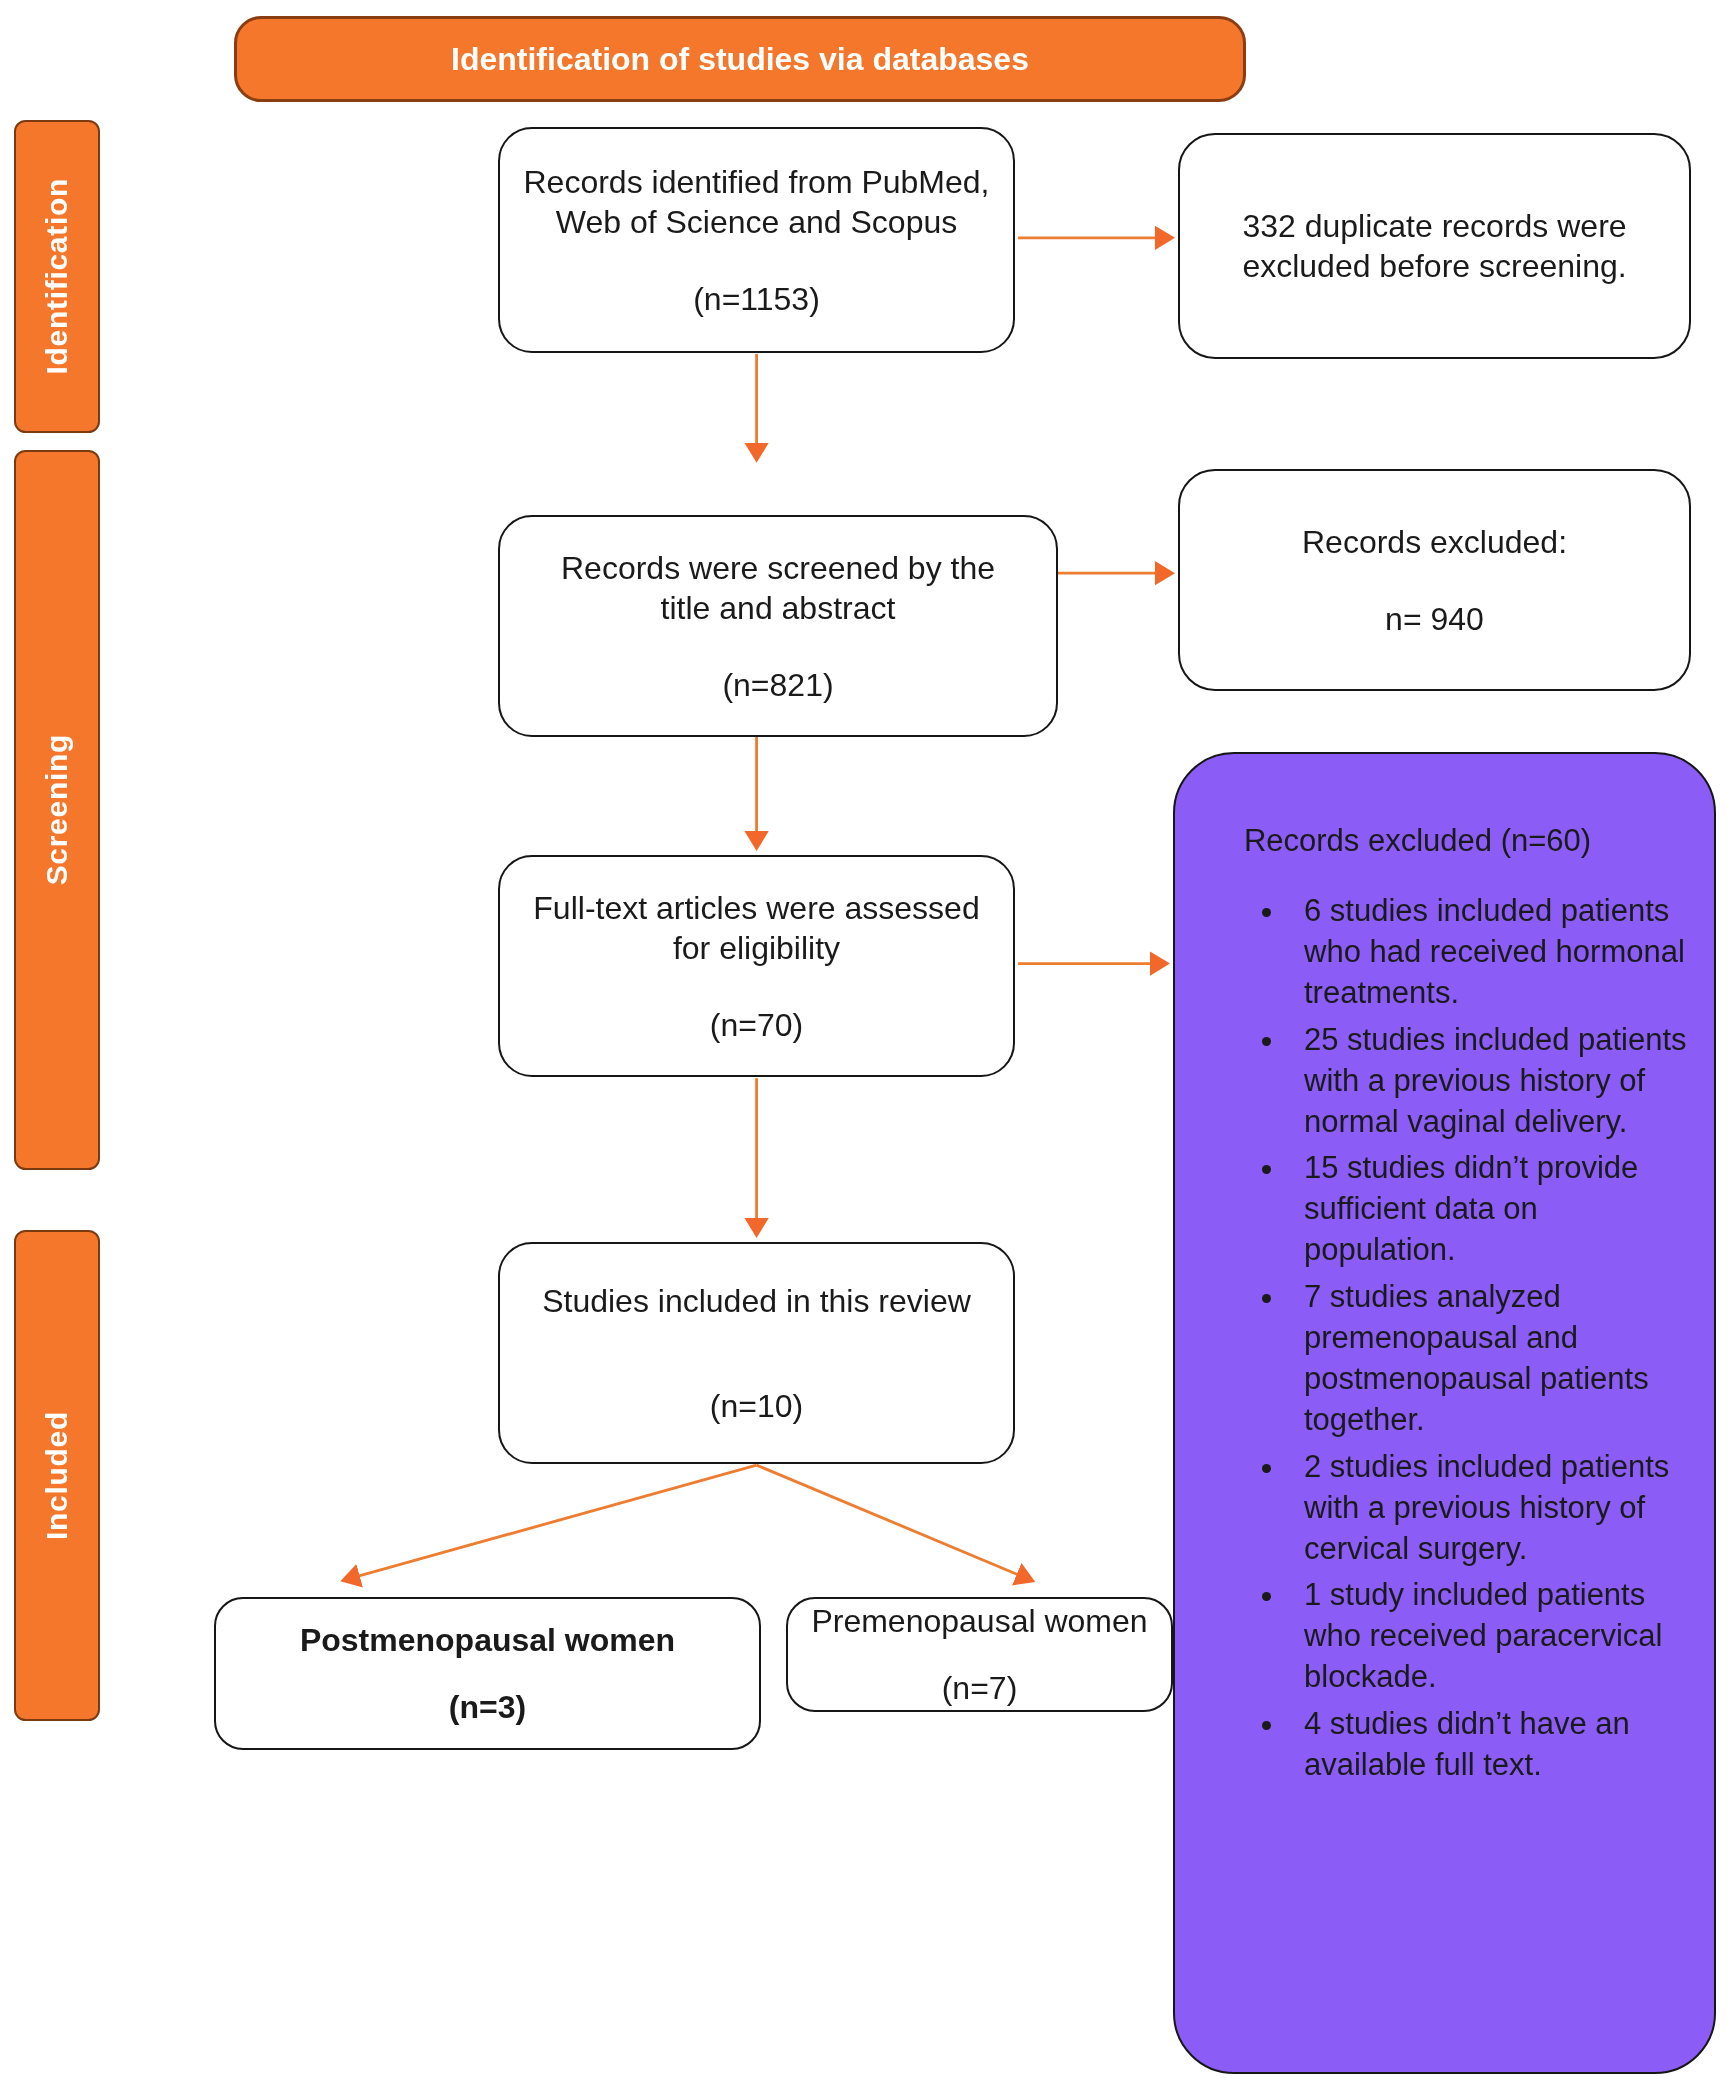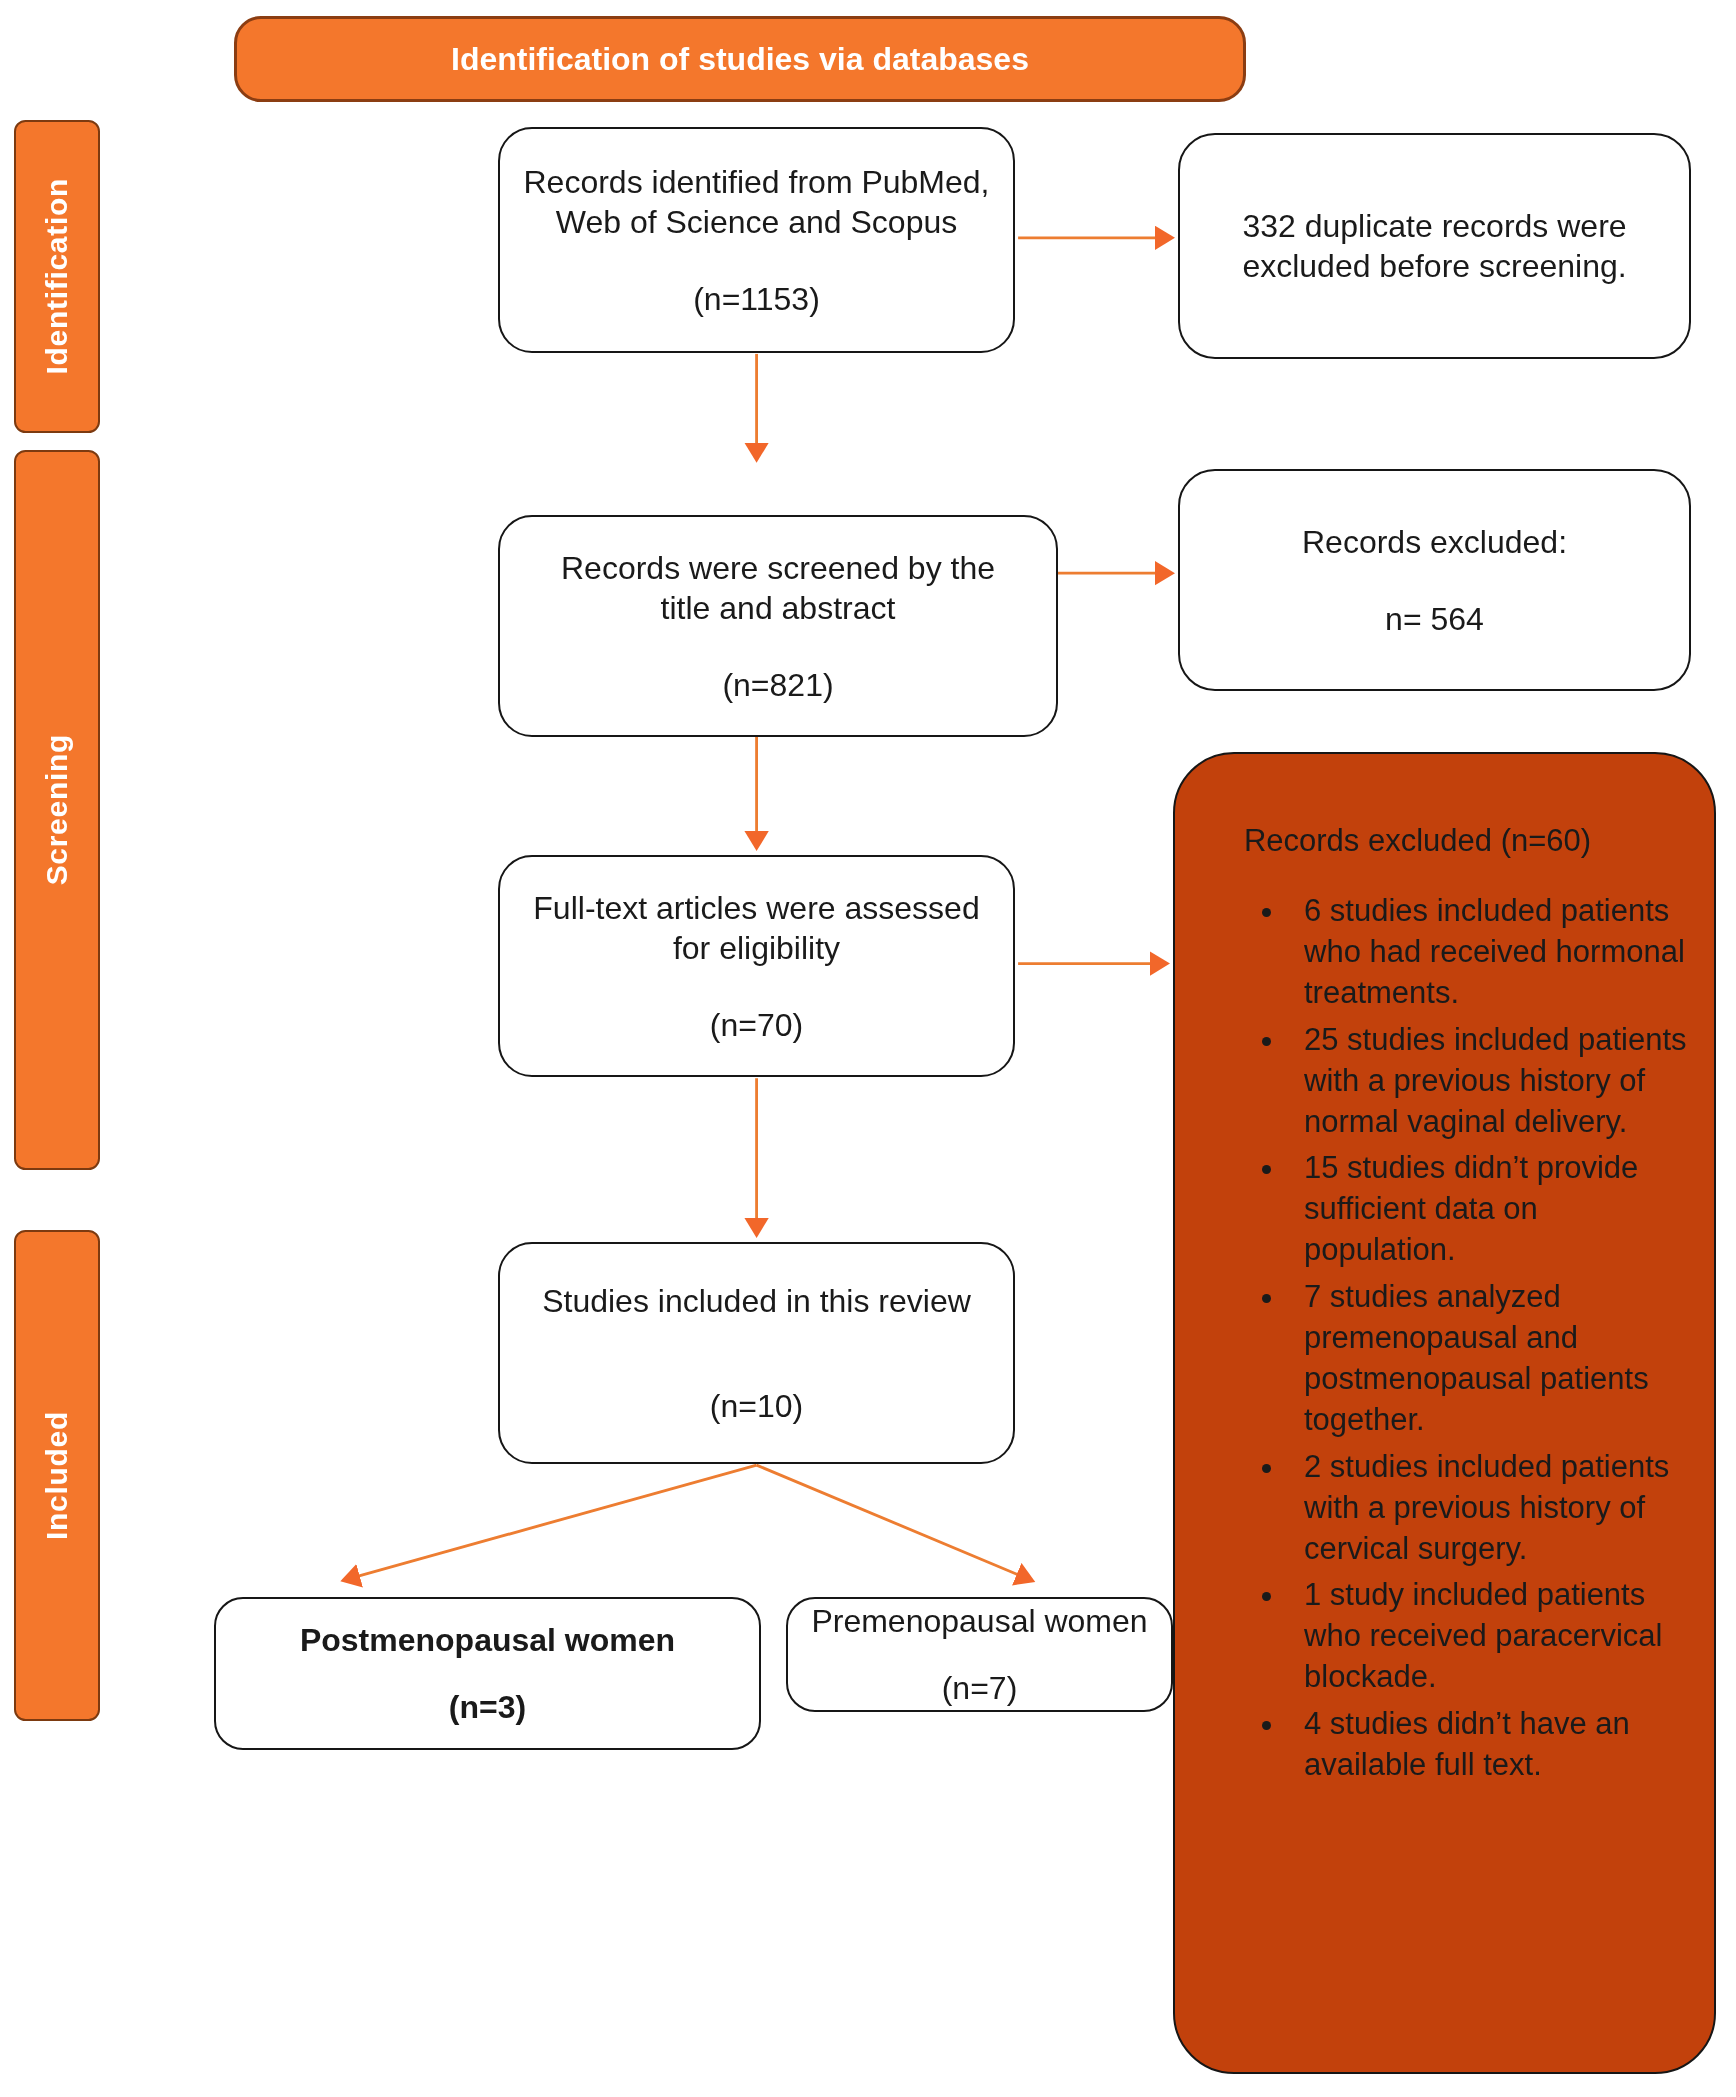--- a/index.html
+++ b/index.html
@@ -72,21 +72,21 @@
 
   #box-postmenopausal { left: 214px;  top: 1597px; width: 547px; height: 153px; border-radius: 29px; font-weight: bold; }
   #box-premenopausal  { left: 786px; top: 1597px; width: 387px; height: 115px; border-radius: 29px; padding: 7.2px 10px; }
   #box-postmenopausal .nline, #box-premenopausal .nline { margin-top: 27px; }
 
   
   #box-exclusion-reasons {
     position: absolute;
     left: 1173px; top: 752px;
     width: 543px; height: 1322px;
-    background: #c2410c;
+    background: #8b5cf6;
     border: 2.9px solid #161616;
     border-radius: 61px;
     box-sizing: border-box;
     padding: 66px 21.5px 29px 66px;
     font-size: 31px; line-height: 41px;
   }
   #box-exclusion-reasons .header { margin: 0 0 29px 2.9px; }
   #box-exclusion-reasons ul { margin: 0; padding-left: 46px; list-style: disc; }
   #box-exclusion-reasons li { margin-bottom: 5.7px; padding-left: 17px; }
 
@@ -152,21 +152,21 @@
     <div class="nline">(n=10)</div>
   </div>
 
   <div class="box" id="box-duplicates-excluded">
     <div>332 duplicate records were</div>
     <div>excluded before screening.</div>
   </div>
 
   <div class="box" id="box-records-excluded-751">
     <div>Records excluded:</div>
-    <div class="nline">n= 564</div>
+    <div class="nline">n= 940</div>
   </div>
 
   <div id="box-exclusion-reasons">
     <p class="header">Records excluded (n=60)</p>
     <ul>
       <li>6 studies included patients who had received hormonal treatments.</li>
       <li>25 studies included patients with a previous history of normal vaginal delivery.</li>
       <li>15 studies didn’t provide sufficient data on population.</li>
       <li>7 studies analyzed premenopausal and postmenopausal patients together.</li>
       <li>2 studies included patients with a previous history of cervical surgery.</li>

